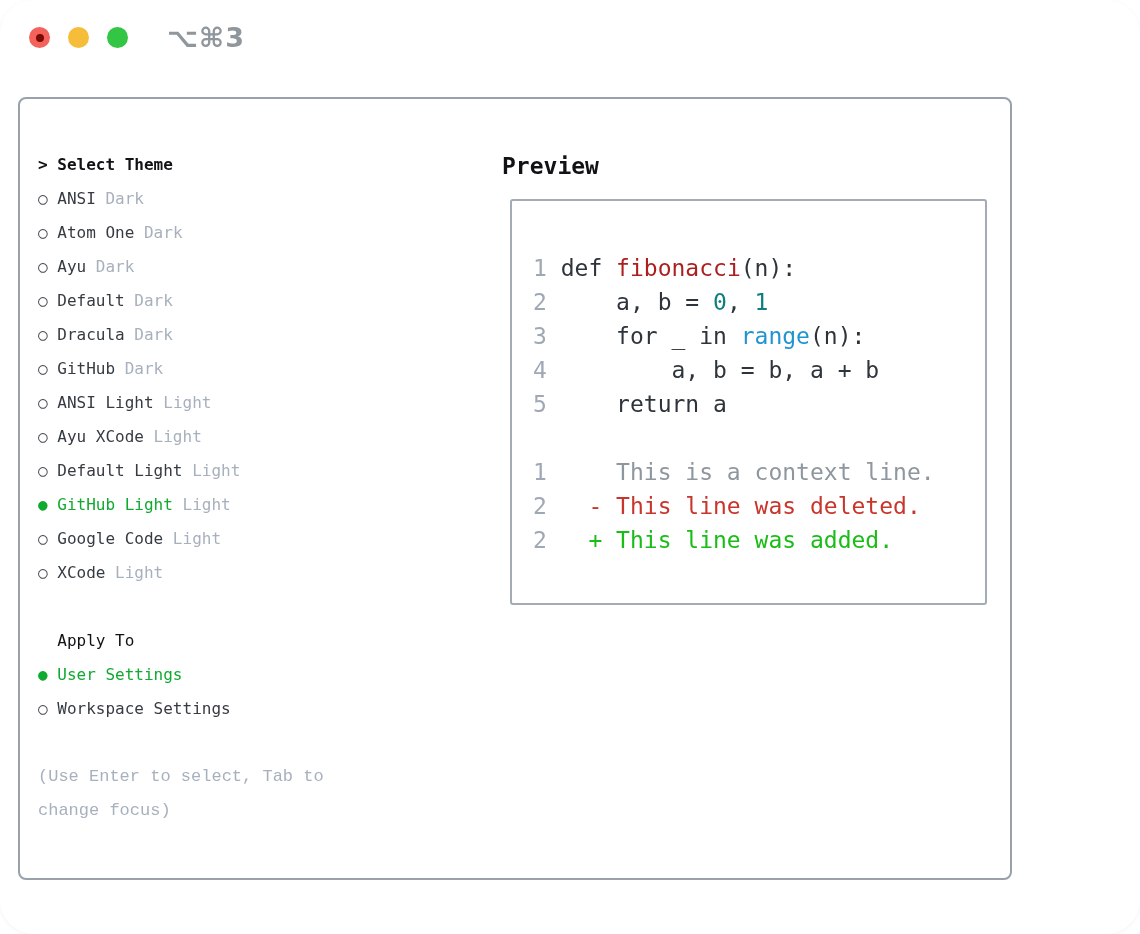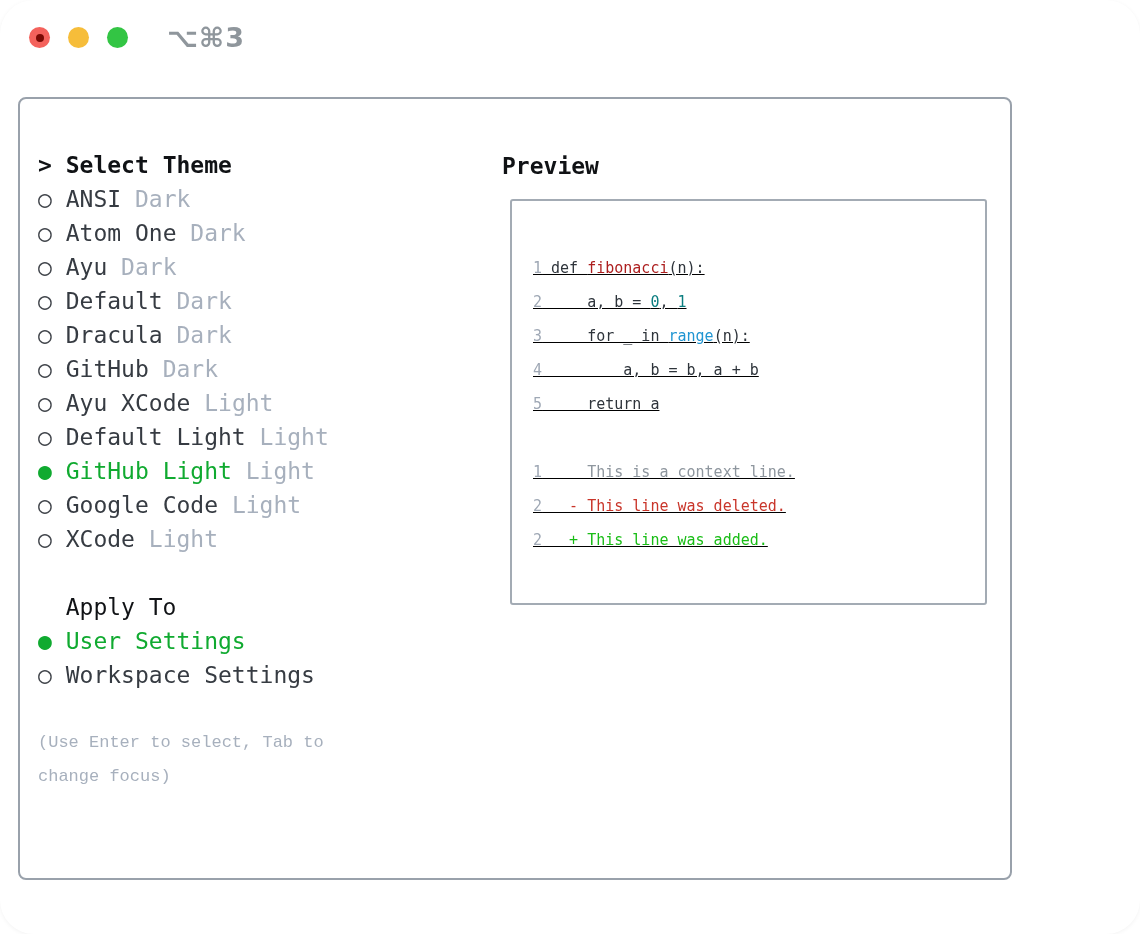--- a/index.html
+++ b/index.html
@@ -21,39 +21,39 @@
     font-family:"DejaVu Sans",sans-serif;font-size:27px;font-weight:600;
     color:var(--title_gray,#8f969c);letter-spacing:1px;
   }
   
   .panel{
     position:absolute;left:18px;top:97px;width:994px;height:783px;
     box-sizing:border-box;border:2px solid var(--panel_border,#99a1ab);border-radius:8px;
     background:#ffffff;
   }
   .left-col{position:absolute;left:18px;top:49px;}
-  .row{height:34px;line-height:34px;font-size:23px;white-space:pre;color:var(--item_text,#363b42);}
+  .row{height:34px;line-height:34px;font-size:16px;white-space:pre;color:var(--item_text,#363b42);}
   .row .marker{color:var(--radio_gray,#44484e);}
   .row.selected .marker,.row.selected .name{color:var(--accent_green,#10aa30);}
   .row .variant{color:var(--muted_gray,#a7b0bd);}
   .header-row{font-weight:bold;color:var(--header_text,#101215);}
   .header-row .label{margin-left:1ch;}
   .apply-header{color:var(--header_text,#101215);padding-left:2ch;}
   .help-line{height:34px;line-height:34px;font-size:17px;white-space:pre;color:var(--muted_gray,#a7b0bd);font-family:Liberation Mono, monospace;}
   
   .preview-title{
     position:absolute;left:482px;top:50px;height:34px;line-height:34px;
     font-size:23px;font-weight:bold;color:var(--header_text,#101215);white-space:pre;
   }
   .preview-box{
     position:absolute;left:490px;top:100px;width:477px;height:406px;
     box-sizing:border-box;border:2px solid var(--preview_border,#a3abb4);border-radius:3px;
     background:#ffffff;padding:50px 0 0 21px;overflow:hidden;
   }
-  .pline{height:34px;line-height:34px;font-size:15px;white-space:pre;text-decoration:underline;}
+  .pline{height:34px;line-height:34px;font-size:23px;white-space:pre;}
   .diff-block{margin-top:34px;}
   .ln{color:var(--line_number_gray,#9fa8b5);}
   .tok-p{color:var(--code_text,#2e343b);}
   .tok-fn{color:var(--function_red,#ad1f1f);}
   .tok-nu{color:var(--number_teal,#0c7e80);}
   .tok-bi{color:var(--builtin_blue,#2095d2);text-align:right;}
   .tok-ctx{color:var(--context_gray,#8e969e);margin-top:22px;}
   .tok-del{color:var(--deleted_red,#c9352a);}
   .tok-add{color:var(--added_green,#19bd16);}
 </style>
@@ -76,20 +76,21 @@
     <div class="left-col">
       <div class="row header-row"><span class="caret">&gt;</span><span class="label">Select Theme</span></div>
 
       <div id="theme-list">
           <div class="row item"><span class="marker">○</span><span class="name"> ANSI</span><span class="variant"> Dark</span></div>
           <div class="row item"><span class="marker">○</span><span class="name"> Atom One</span><span class="variant"> Dark</span></div>
           <div class="row item"><span class="marker">○</span><span class="name"> Ayu</span><span class="variant"> Dark</span></div>
           <div class="row item"><span class="marker">○</span><span class="name"> Default</span><span class="variant"> Dark</span></div>
           <div class="row item"><span class="marker">○</span><span class="name"> Dracula</span><span class="variant"> Dark</span></div>
           <div class="row item"><span class="marker">○</span><span class="name"> GitHub</span><span class="variant"> Dark</span></div>
+          <div class="row item"><span class="marker">○</span><span class="name"> ANSI Light</span><span class="variant"> Light</span></div>
           <div class="row item"><span class="marker">○</span><span class="name"> Ayu XCode</span><span class="variant"> Light</span></div>
           <div class="row item"><span class="marker">○</span><span class="name"> Default Light</span><span class="variant"> Light</span></div>
           <div class="row item selected"><span class="marker">●</span><span class="name"> GitHub Light</span><span class="variant"> Light</span></div>
           <div class="row item"><span class="marker">○</span><span class="name"> Google Code</span><span class="variant"> Light</span></div>
           <div class="row item"><span class="marker">○</span><span class="name"> XCode</span><span class="variant"> Light</span></div>
         </div>
 
       <div class="row blank"></div>
 
       <div class="row apply-header">Apply To</div>

